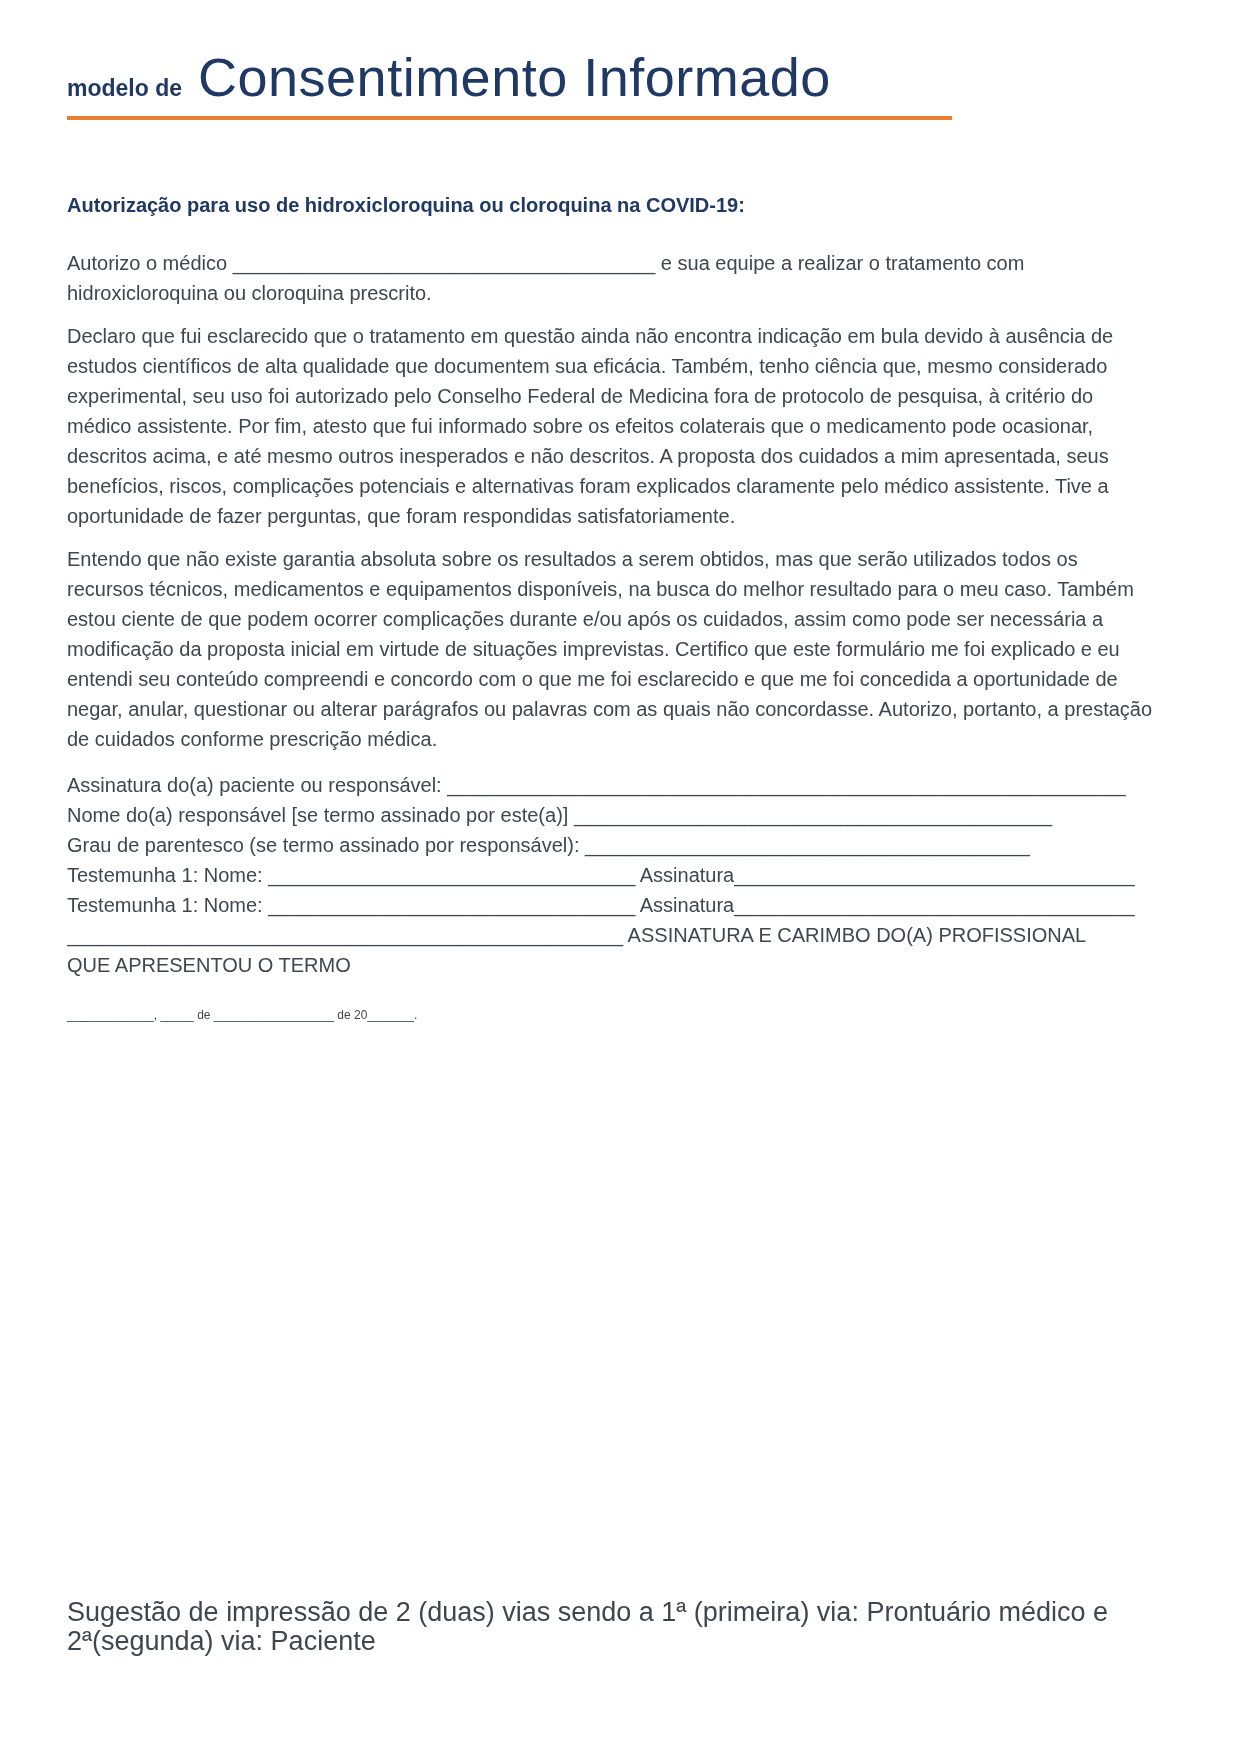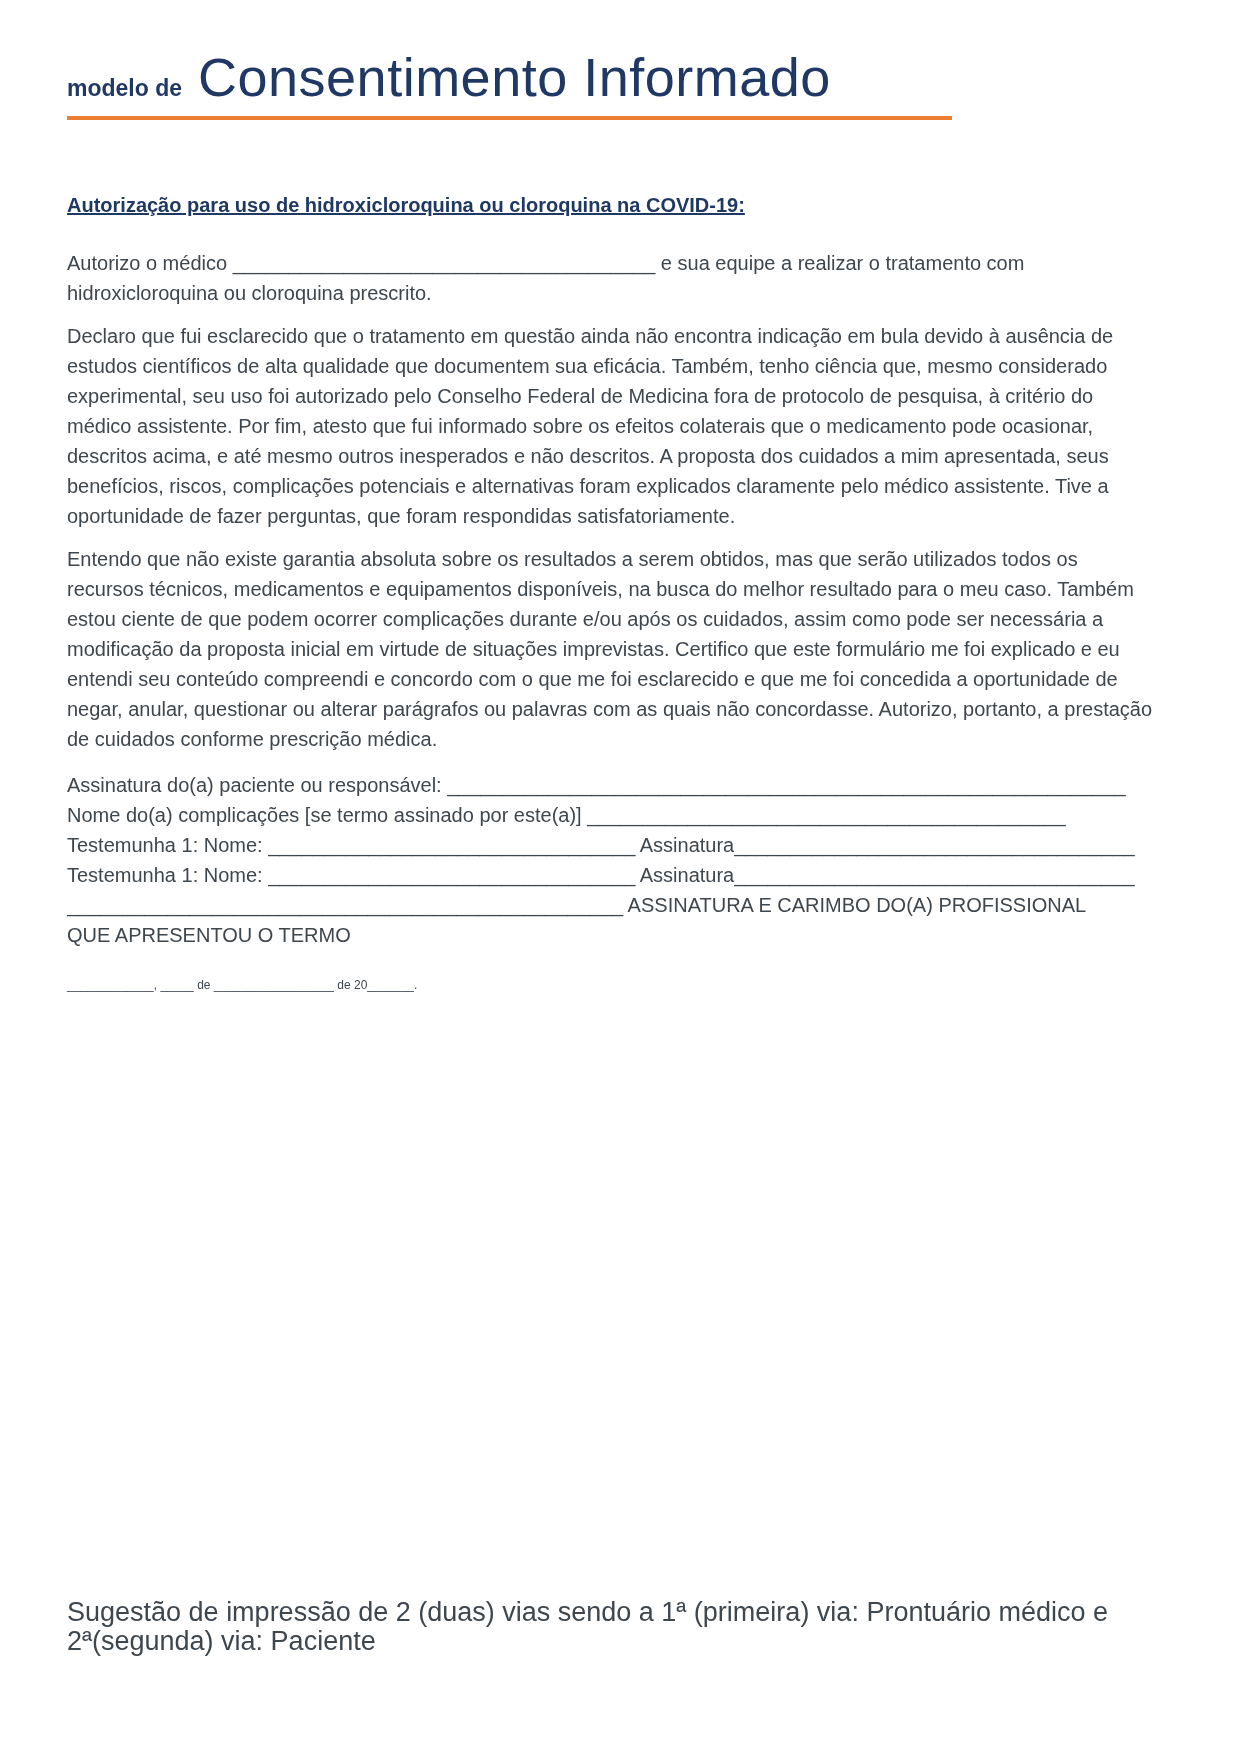--- a/index.html
+++ b/index.html
@@ -36,21 +36,20 @@
     letter-spacing: 0.5px;
     white-space: nowrap;
     margin-top: 16px;
   }
   .section-heading {
     margin: 72px 0 0 0;
     font-size: 20px;
     line-height: 26px;
     font-weight: 700;
     color: #1F3864;
-    text-decoration: underline;
   }
   .para {
     font-size: 20px;
     line-height: 30px;
     margin: 13px 0 0 0;
   }
   .para.first { margin-top: 30px; }
   .sig-block { margin-top: 16px; }
   .sig-line {
     font-size: 20px;
@@ -83,21 +82,22 @@
   </header>
 
   <h2 class="section-heading">Autorização para uso de hidroxicloroquina ou cloroquina na COVID-19:</h2>
 
   <p class="para first">Autorizo o médico ______________________________________ e sua equipe a realizar o tratamento com hidroxicloroquina ou cloroquina prescrito.</p>
   <p class="para">Declaro que fui esclarecido que o tratamento em questão ainda não encontra indicação em bula devido à ausência de estudos científicos de alta qualidade que documentem sua eficácia. Também, tenho ciência que, mesmo considerado experimental, seu uso foi autorizado pelo Conselho Federal de Medicina fora de protocolo de pesquisa, à critério do médico assistente. Por fim, atesto que fui informado sobre os efeitos colaterais que o medicamento pode ocasionar, descritos acima, e até mesmo outros inesperados e não descritos. A proposta dos cuidados a mim apresentada, seus benefícios, riscos, complicações potenciais e alternativas foram explicados claramente pelo médico assistente. Tive a oportunidade de fazer perguntas, que foram respondidas satisfatoriamente.</p>
   <p class="para">Entendo que não existe garantia absoluta sobre os resultados a serem obtidos, mas que serão utilizados todos os recursos técnicos, medicamentos e equipamentos disponíveis, na busca do melhor resultado para o meu caso. Também estou ciente de que podem ocorrer complicações durante e/ou após os cuidados, assim como pode ser necessária a modificação da proposta inicial em virtude de situações imprevistas. Certifico que este formulário me foi explicado e eu entendi seu conteúdo compreendi e concordo com o que me foi esclarecido e que me foi concedida a oportunidade de negar, anular, questionar ou alterar parágrafos ou palavras com as quais não concordasse. Autorizo, portanto, a prestação de cuidados conforme prescrição médica.</p>
 
   <div class="sig-block">
     <div class="sig-line">Assinatura do(a) paciente ou responsável: _____________________________________________________________</div>
-    <div class="sig-line">Nome do(a) complicações [se termo assinado por este(a)] ___________________________________________</div>
+    <div class="sig-line">Nome do(a) responsável [se termo assinado por este(a)] ___________________________________________</div>
+    <div class="sig-line">Grau de parentesco (se termo assinado por responsável): ________________________________________</div>
     <div class="sig-line">Testemunha 1: Nome: _________________________________ Assinatura____________________________________</div>
     <div class="sig-line">Testemunha 1: Nome: _________________________________ Assinatura____________________________________</div>
     <div class="sig-line">__________________________________________________ ASSINATURA E CARIMBO DO(A) PROFISSIONAL</div>
     <div class="sig-line">QUE APRESENTOU O TERMO</div>
   </div>
 
   <div class="date-line">_____________, _____ de __________________ de 20_______.</div>
 
   <div class="footer">
     <div>Sugestão de impressão de 2 (duas) vias sendo a 1ª (primeira) via: Prontuário médico e 2ª(segunda) via: Paciente</div>

